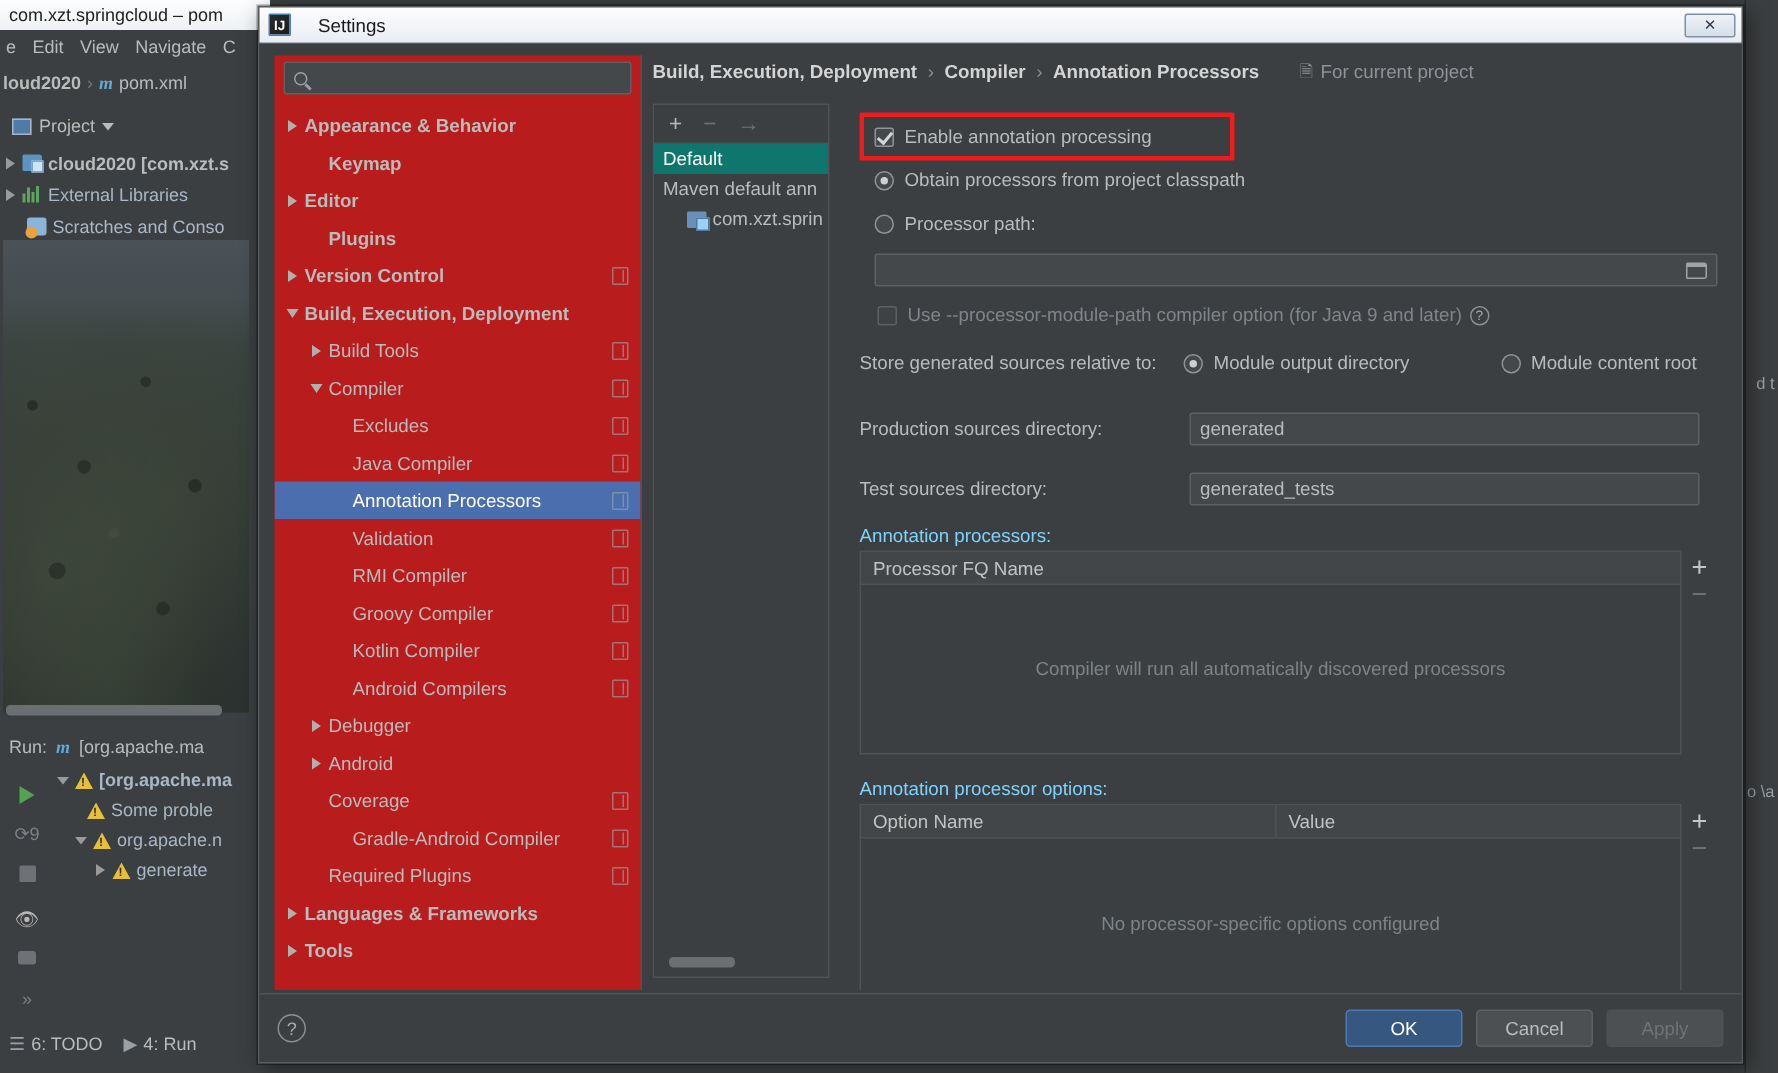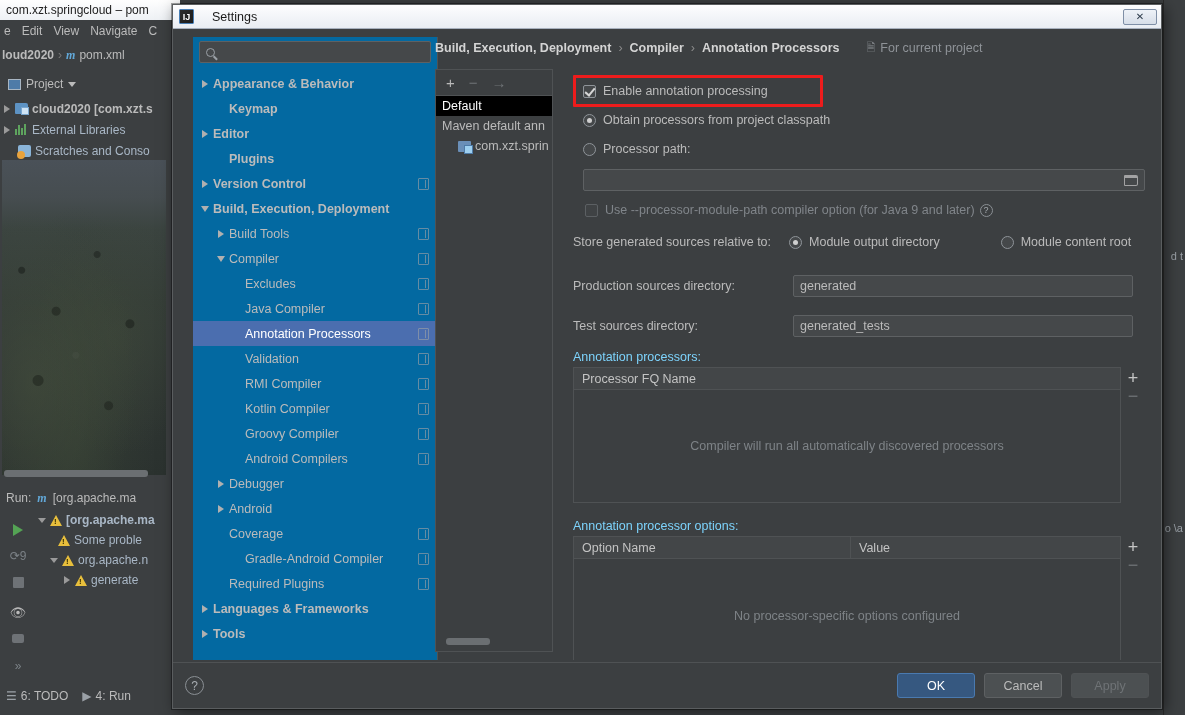--- a/index.html
+++ b/index.html
@@ -141,22 +141,22 @@
   .dlg-close {
     width: 34px; height: 16px; border: 1px solid #7f8fa6;
     background: linear-gradient(to bottom,#eef2f8,#d7dee8);
     display: flex; align-items: center; justify-content: center;
     font-size: 10px; color: #2b3a4a; border-radius: 2px; cursor: pointer;
   }
   .dlg-body { position: absolute; left:0; top:24px; right:0; bottom:0; background:#3c3f41; }
 
   
   .set-left {
-    position: absolute; left: 20px; top: 8px; width: 245px; bottom: 48px;
-    background: #0369a1; border-right: 1px solid #4f5254;
+    position: absolute; left: 10px; top: 8px; width: 245px; bottom: 48px;
+    background: #b91c1c; border-right: 1px solid #4f5254;
     overflow: hidden;
   }
   .search-box {
     margin: 4px 6px 8px 6px; height: 22px;
     background: #45484a; border: 1px solid #5e6163; border-radius: 2px;
     display: flex; align-items: center; padding: 0 6px; gap: 4px;
   }
   .mag {
     width: 9px; height: 9px; border: 1.6px solid #9aa0a6; border-radius: 50%;
     position: relative; flex: 0 0 auto;
@@ -208,21 +208,21 @@
   .prof-toolbar {
     height: 26px; display: flex; align-items: center; gap: 14px;
     padding-left: 10px; border-bottom: 1px solid #4f5254; color: #b9b9b9; font-size: 15px;
   }
   .prof-toolbar span { cursor:pointer; line-height:1; }
   .prof-toolbar .dim { color: #6f7376; }
   .prof-row {
     height: 20px; display: flex; align-items: center; padding-left: 6px;
     font-size: 12.5px; white-space: nowrap; color: #bbb;
   }
-  .prof-row.sel { background: #000000; color: #ffffff; }
+  .prof-row.sel { background: #0f766e; color: #ffffff; }
   .prof-row.child { padding-left: 22px; gap:4px; }
   .mod-ic { width:13px;height:11px;background:#6a8fb8;border-radius:1px;position:relative;flex:0 0 13px;}
   .mod-ic:after{content:'';position:absolute;right:-2px;bottom:-2px;width:7px;height:7px;background:#9ed0f0;border:1px solid #4e7ba8;}
   .prof-scroll{ position:absolute; left:10px; bottom:6px; width:44px; height:7px; background:#6b6f72; border-radius:3px; }
 
   .opts {
     position: absolute; left: 130px; right: 0; top: 32px; bottom: 8px;
   }
 
   .row { display: flex; align-items: center; }
@@ -508,26 +508,26 @@
             <span class="tree-label">Validation</span>
             <span class="proj-badge"></span>
           </div>
           <div class="tree-row" style="padding-left: 36px;">
             <span class="tw"></span>
             <span class="tree-label">RMI Compiler</span>
             <span class="proj-badge"></span>
           </div>
           <div class="tree-row" style="padding-left: 36px;">
             <span class="tw"></span>
+            <span class="tree-label">Groovy Compiler</span>
+            <span class="proj-badge"></span>
+          </div>
+          <div class="tree-row" style="padding-left: 36px;">
+            <span class="tw"></span>
             <span class="tree-label">Kotlin Compiler</span>
-            <span class="proj-badge"></span>
-          </div>
-          <div class="tree-row" style="padding-left: 36px;">
-            <span class="tw"></span>
-            <span class="tree-label">Groovy Compiler</span>
             <span class="proj-badge"></span>
           </div>
           <div class="tree-row" style="padding-left: 36px;">
             <span class="tw"></span>
             <span class="tree-label">Android Compilers</span>
             <span class="proj-badge"></span>
           </div>
           <div class="tree-row" style="padding-left: 20px;">
             <span class="tw">
               <i class="tw-r"></i>

